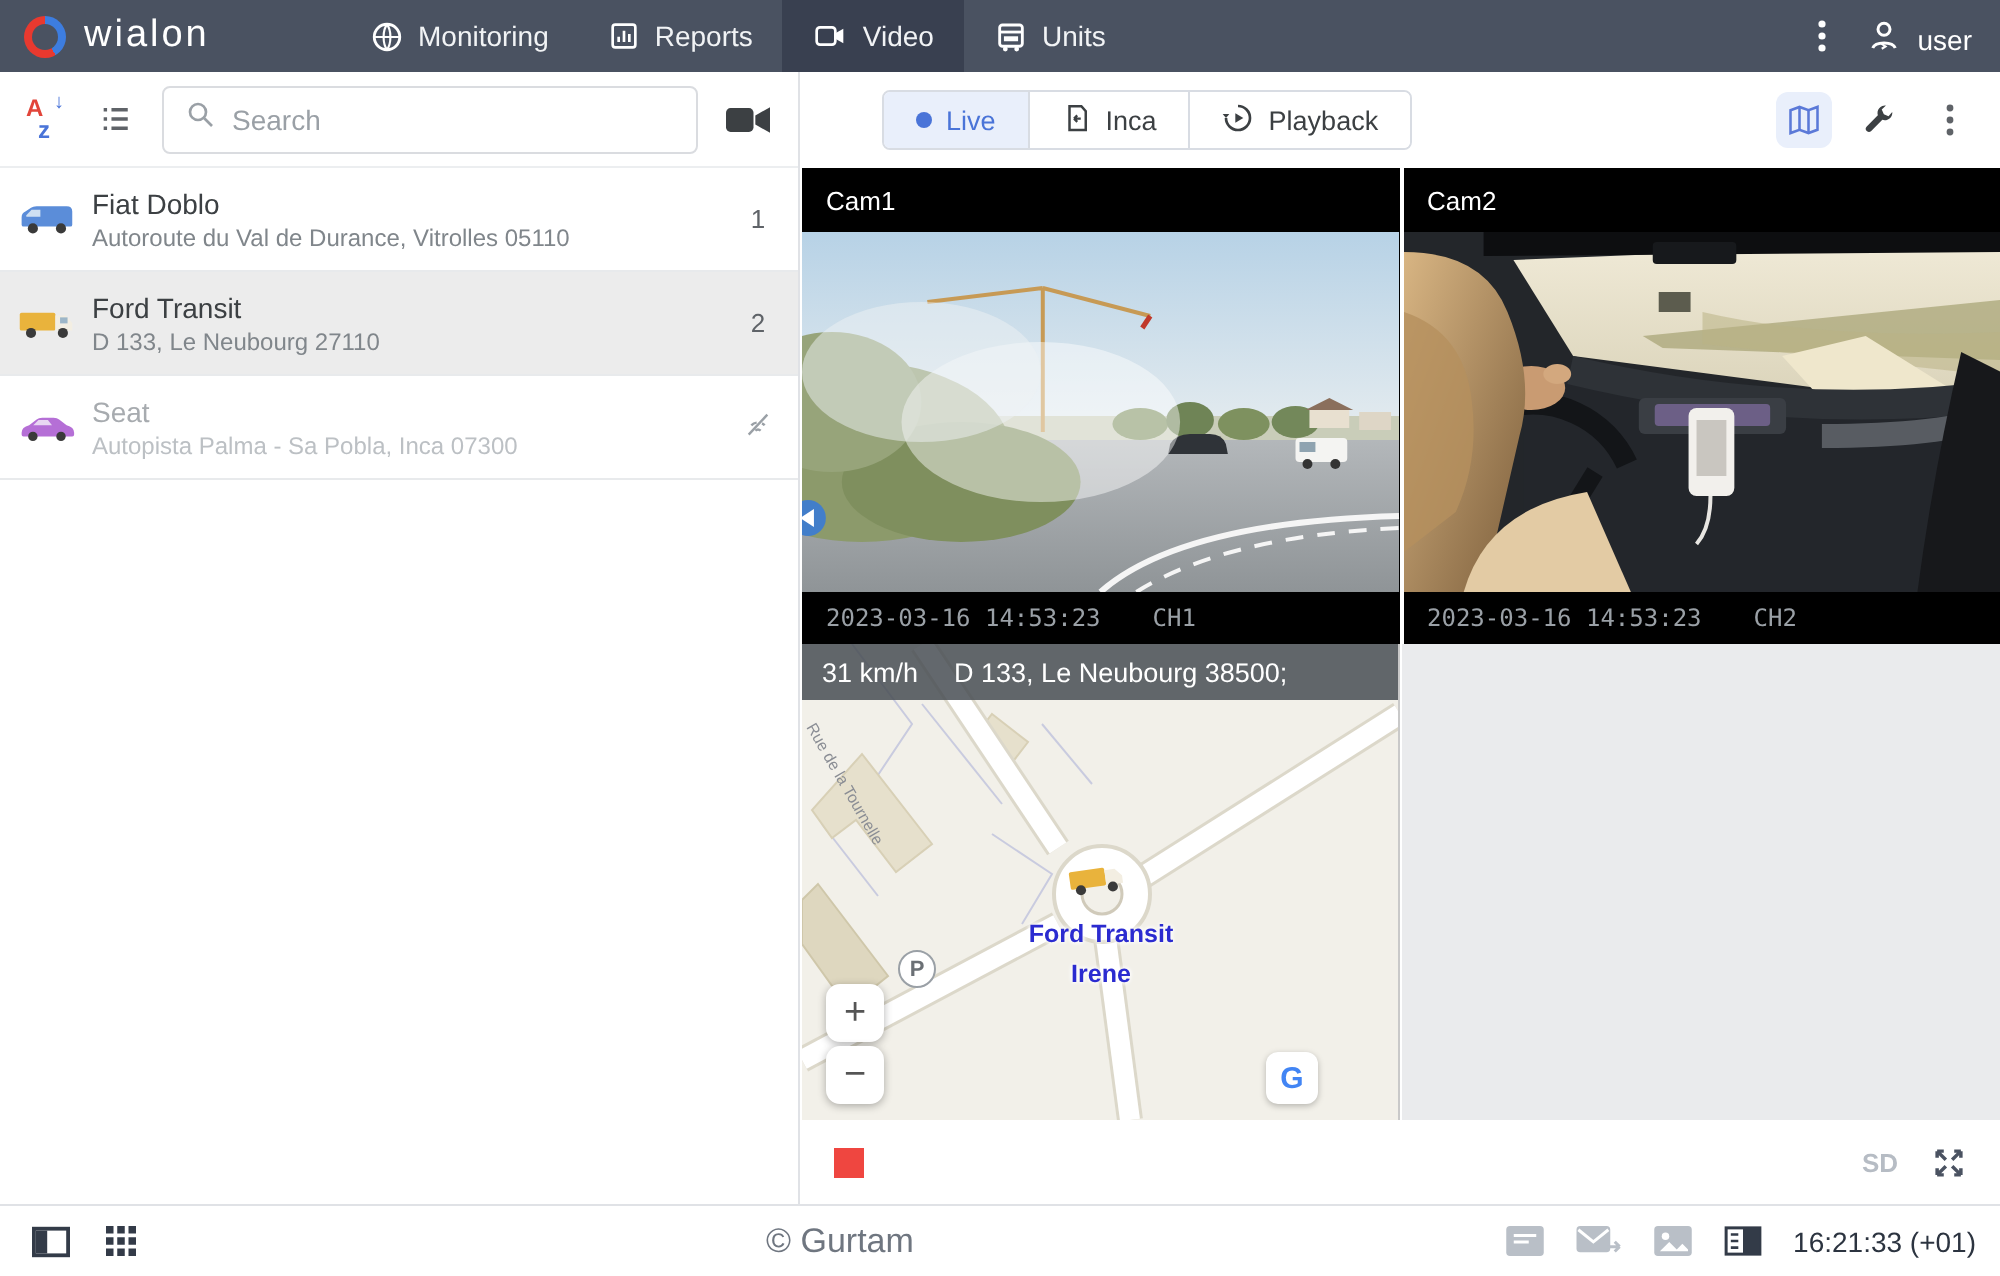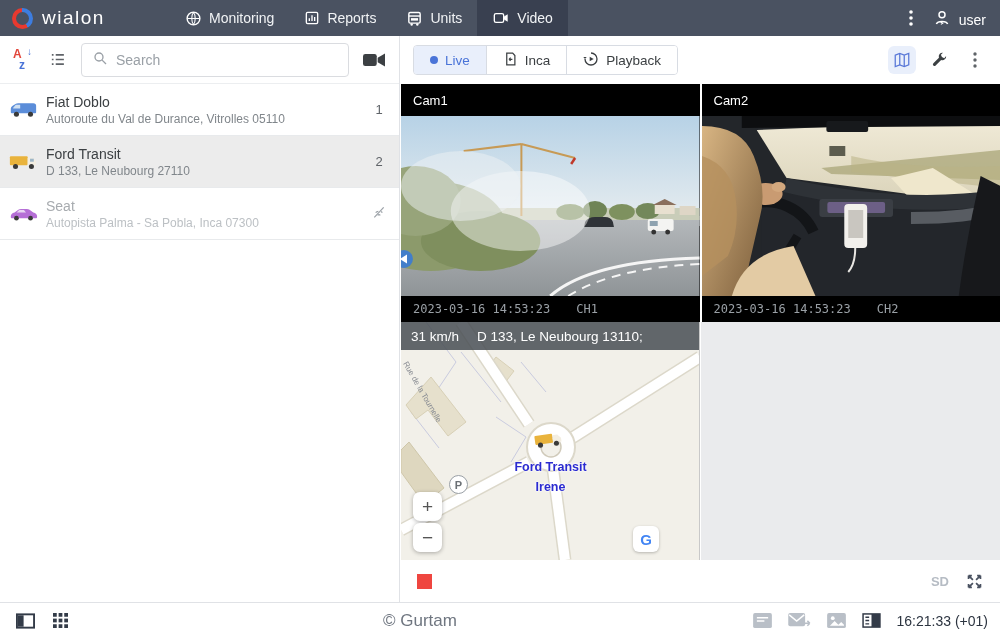--- a/index.html
+++ b/index.html
@@ -38,21 +38,21 @@
   .unit-txt { flex:1; min-width:0; }
   .unit-name { font-size:14px; color:#3c4043; line-height:18px; }
   .unit-addr { font-size:12px; color:#80868b; line-height:16px; }
   .unit-row.offline .unit-name { color:#a7abaf; }
   .unit-row.offline .unit-addr { color:#bcc0c4; }
   .unit-badge { width:40px; text-align:center; font-size:13px; color:#5f6368; flex:0 0 auto; }
 
   
   .main { position:absolute; top:36px; left:401px; width:599px; height:566px; background:#fff; }
   .main-toolbar { height:48px; display:flex; align-items:center; padding:0 12px; }
-  .seg { display:flex; height:30px; border:1px solid #d8dce3; border-radius:4px; overflow:hidden; }
+  .seg { display:flex; height:30px; border:1px solid #d8dce3; border-radius:4px; overflow:hidden;margin-left:28px; }
   .seg-btn { display:flex; align-items:center; gap:7px; padding:0 16px; font-size:13.5px; color:#3c4043; background:#fff; border-right:1px solid #d8dce3; cursor:pointer; }
   .seg-btn:last-child { border-right:none; }
   .seg-btn.active { background:#e9effb; color:#4a74d8; }
   .seg-dot { width:8px; height:8px; border-radius:50%; background:#4a74d8; }
   .tool-icons { margin-left:auto; display:flex; align-items:center; gap:10px; }
   .map-btn { width:28px; height:28px; border-radius:6px; background:#e9effb; display:flex; align-items:center; justify-content:center; cursor:pointer; }
   .tool-btn { width:26px; height:26px; display:flex; align-items:center; justify-content:center; cursor:pointer; }
 
   
   .video-grid { position:absolute; top:48px; left:0; width:599px; height:238px; display:flex; gap:2px; background:#fff; }
@@ -111,40 +111,40 @@
     </div>
     <div class="nav-item">
       <span>
           <svg width="16" height="16" viewBox="0 0 24 24">
             <rect x="3.5" y="3.5" width="17" height="17" rx="2" fill="none" stroke="#fff" stroke-width="2"></rect>
             <path d="M8 16.5v-4M12 16.5V8M16 16.5v-6" stroke="#fff" stroke-width="2"></path>
           </svg>
         </span>
       <span>Reports</span>
     </div>
+    <div class="nav-item active">
+      <span>
+          <svg width="18" height="16" viewBox="0 0 24 24">
+            <rect x="2" y="5.5" width="14" height="13" rx="2.5" fill="none" stroke="#fff" stroke-width="2"></rect>
+            <path d="M16 10l6-3.5v11L16 14z" fill="#fff"></path>
+          </svg>
+        </span>
+      <span>Video</span>
+    </div>
     <div class="nav-item">
       <span>
           <svg width="17" height="17" viewBox="0 0 24 24">
             <rect x="4" y="3.5" width="16" height="15" rx="2" fill="none" stroke="#fff" stroke-width="2"></rect>
             <path d="M4 8.5h16" stroke="#fff" stroke-width="2"></path>
             <rect x="7" y="11.5" width="10" height="3.5" fill="#fff"></rect>
             <circle cx="8" cy="20.5" r="1.7" fill="#fff"></circle>
             <circle cx="16" cy="20.5" r="1.7" fill="#fff"></circle>
           </svg>
         </span>
       <span>Units</span>
-    </div>
-    <div class="nav-item active">
-      <span>
-          <svg width="18" height="16" viewBox="0 0 24 24">
-            <rect x="2" y="5.5" width="14" height="13" rx="2.5" fill="none" stroke="#fff" stroke-width="2"></rect>
-            <path d="M16 10l6-3.5v11L16 14z" fill="#fff"></path>
-          </svg>
-        </span>
-      <span>Video</span>
     </div>
     <div class="nav-right">
       <div class="kebab">
           <svg width="4" height="16" viewBox="0 0 4 16">
             <circle cx="2" cy="2" r="1.8" fill="#fff"></circle>
             <circle cx="2" cy="8" r="1.8" fill="#fff"></circle>
             <circle cx="2" cy="14" r="1.8" fill="#fff"></circle>
           </svg>
         </div>
       <div class="user-chip">
@@ -405,21 +405,21 @@
           <path d="M60 0l68 102"></path>
           <path d="M171 116L299 35"></path>
           <path d="M128 140L0 208"></path>
           <path d="M152 147l12 91"></path>
         </g>
         <circle cx="150" cy="125" r="24" fill="#fff" stroke="#dcd8ca" stroke-width="2"></circle>
         <circle cx="150" cy="125" r="10" fill="#f2f0e9" stroke="#d0caba" stroke-width="1.5"></circle>
       </svg>
       <div class="map-overlay">
         <span>31 km/h</span>
-        <span>D 133, Le Neubourg 13110;</span>
+        <span>D 133, Le Neubourg 38500;</span>
       </div>
       <div class="street-label">Rue de la Tournelle</div>
       <div class="marker-truck"><svg width="30" height="19" viewBox="0 0 32 20">
             <rect x="2" y="4.5" width="19" height="9.5" rx="1" fill="#e9b33c" transform="rotate(-8 16 10)"></rect>
             <path d="M21 6h5.5l3.5 4v4h-9z" fill="#f3eee2" transform="rotate(-8 16 10)"></path>
             <circle cx="8" cy="16" r="2.7" fill="#3a3a3a"></circle>
             <circle cx="25" cy="14" r="2.7" fill="#3a3a3a"></circle>
           </svg></div>
       <div class="map-label" style="top:138px;">Ford Transit</div>
       <div class="map-label" style="top:158px;">Irene</div>

